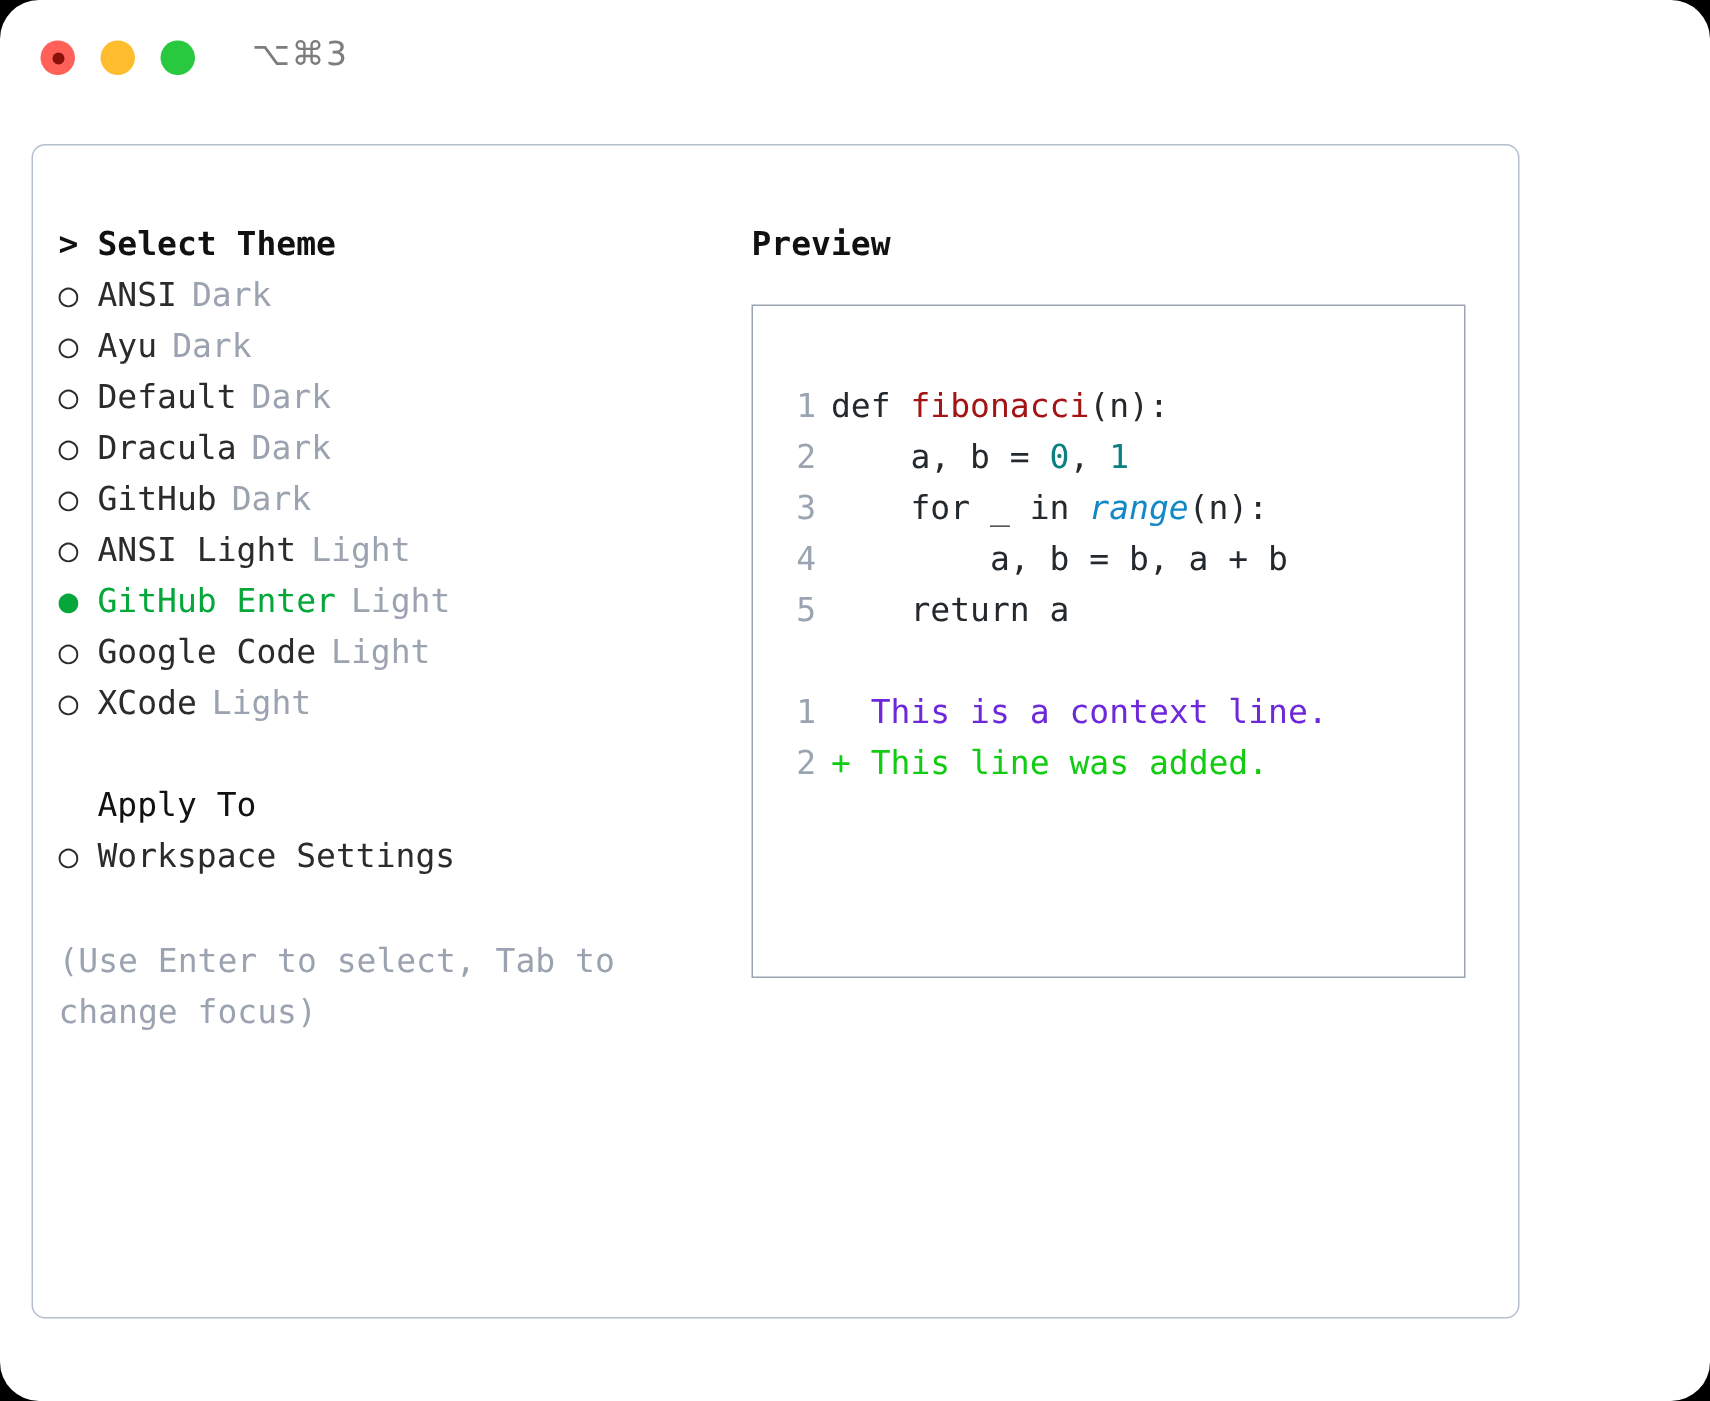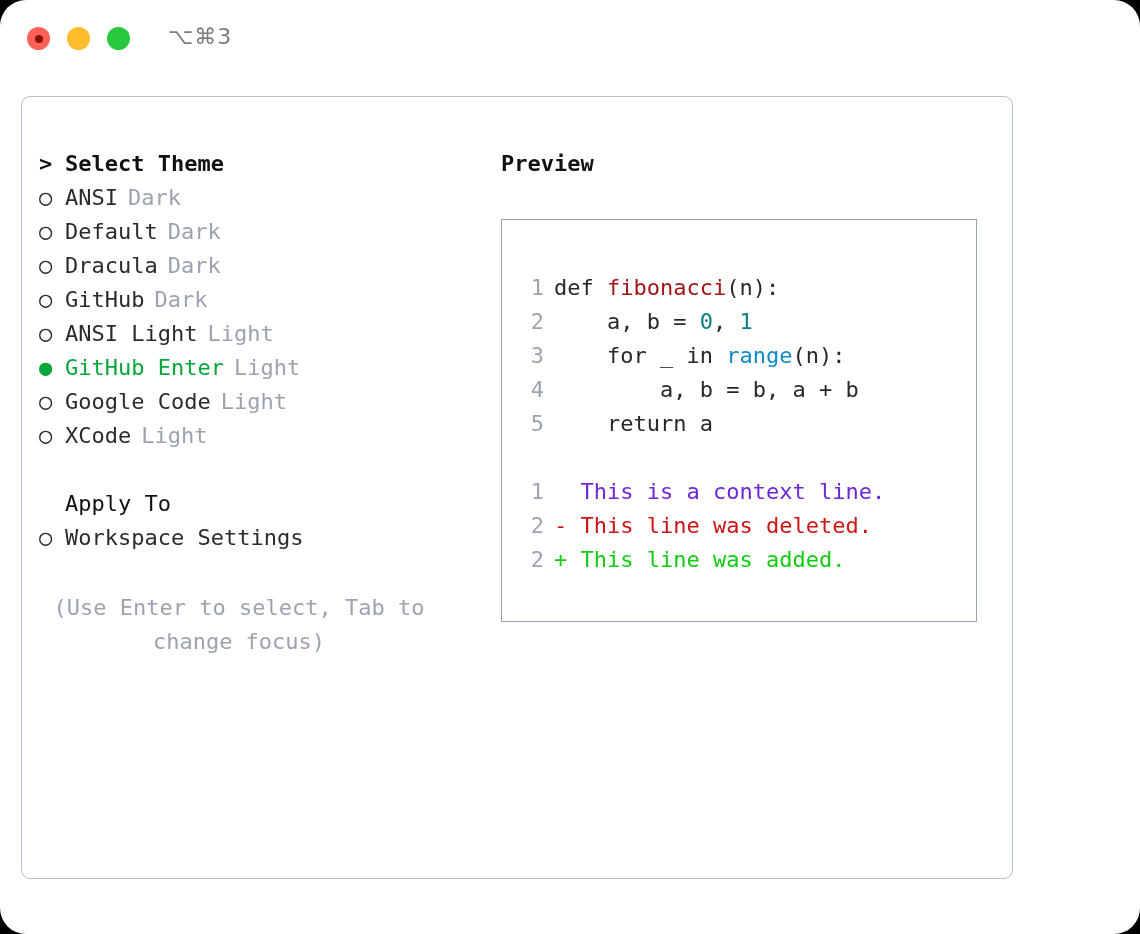--- a/index.html
+++ b/index.html
@@ -118,40 +118,39 @@
   #spacer-1 { height: 34px; }
   #spacer-2 { height: 34px; }
 
   #hint {
     margin-top: 2px;
     font-size: 22px;
     line-height: 34px;
     color: #9ba3b0;
     width: 400px;
     white-space: normal;
-    text-align: center;
   }
 
   
   #right-col {
     position: absolute;
     left: 479px;
     top: 50px;
     width: 500px;
   }
   #preview-title {
     font-size: 22px;
     font-weight: bold;
     color: #111111;
     line-height: 34px;
-    margin-bottom: 38px;
+    margin-bottom: 22px;
   }
   #code-box {
     width: 476px;
-    height: 403px;
+    height: 449px;
     border: 1.6px solid #9aa5b1;
     box-sizing: border-box;
     background: #ffffff;
     position: relative;
   }
   #code-inner {
     position: absolute;
     left: 20px;
     top: 51px;
     right: 8px;
@@ -164,21 +163,21 @@
   .lineno {
     display: inline-block;
     width: 22px;
     text-align: right;
     color: #9aa5b1;
     margin-right: 10px;
   }
   .tok-plain  { color: #24292e; }
   .tok-func   { color: #a31515; }
   .tok-num    { color: #0b8080; }
-  .tok-builtin{ color: #1189c6; }
+  .tok-builtin{ color: #1189c6; font-style: italic; }
   .diff-gap   { height: 34px; }
   .diff-context { color: #6d28d9; }
   .diff-del     { color: #cf1414; }
   .diff-add     { color: #11cc11; }
 </style>
 </head>
 <body>
 
 <div id="window">
 
@@ -192,20 +191,21 @@
   <div id="panel">
 
     <div id="left-col">
 
       <div class="row row-header">
         <span class="bullet caret">&gt;</span><span>Select Theme</span>
       </div>
 
       <div id="theme-list">
           <div class="row"><span class="bullet empty">○</span><span class="theme-name">ANSI</span><span class="theme-cat">Dark</span></div>
+          <div class="row"><span class="bullet empty">○</span><span class="theme-name">Ayu</span><span class="theme-cat">Dark</span></div>
           <div class="row"><span class="bullet empty">○</span><span class="theme-name">Default</span><span class="theme-cat">Dark</span></div>
           <div class="row"><span class="bullet empty">○</span><span class="theme-name">Dracula</span><span class="theme-cat">Dark</span></div>
           <div class="row"><span class="bullet empty">○</span><span class="theme-name">GitHub</span><span class="theme-cat">Dark</span></div>
           <div class="row"><span class="bullet empty">○</span><span class="theme-name">ANSI Light</span><span class="theme-cat">Light</span></div>
           <div class="row"><span class="bullet filled">●</span><span class="theme-name selected">GitHub Enter</span><span class="theme-cat">Light</span></div>
           <div class="row"><span class="bullet empty">○</span><span class="theme-name">Google Code</span><span class="theme-cat">Light</span></div>
           <div class="row"><span class="bullet empty">○</span><span class="theme-name">XCode</span><span class="theme-cat">Light</span></div>
         </div>
 
       <div id="spacer-1"></div>
@@ -230,21 +230,20 @@
           <div id="code-block">
               <div class="code-line"><span class="lineno">1</span><span class="tok-plain">def </span><span class="tok-func">fibonacci</span><span class="tok-plain">(n):</span></div>
               <div class="code-line"><span class="lineno">2</span><span class="tok-plain">    a, b = </span><span class="tok-num">0</span><span class="tok-plain">, </span><span class="tok-num">1</span></div>
               <div class="code-line"><span class="lineno">3</span><span class="tok-plain">    for _ in </span><span class="tok-builtin">range</span><span class="tok-plain">(n):</span></div>
               <div class="code-line"><span class="lineno">4</span><span class="tok-plain">        a, b = b, a + b</span></div>
               <div class="code-line"><span class="lineno">5</span><span class="tok-plain">    return a</span></div>
             </div>
           <div class="diff-gap"></div>
           <div id="diff-block">
               <div class="code-line"><span class="lineno">1</span><span class="diff-context"> </span><span class="diff-context"> This is a context line.</span></div>
-              <div class="code-line"><span class="lineno">2</span><span class="diff-del">-</span><span class="diff-del"> This line was deleted.</span></div>
               <div class="code-line"><span class="lineno">2</span><span class="diff-add">+</span><span class="diff-add"> This line was added.</span></div>
             </div>
         </div>
       </div>
     </div>
 
   </div>
 </div>
 
 </body></html>

